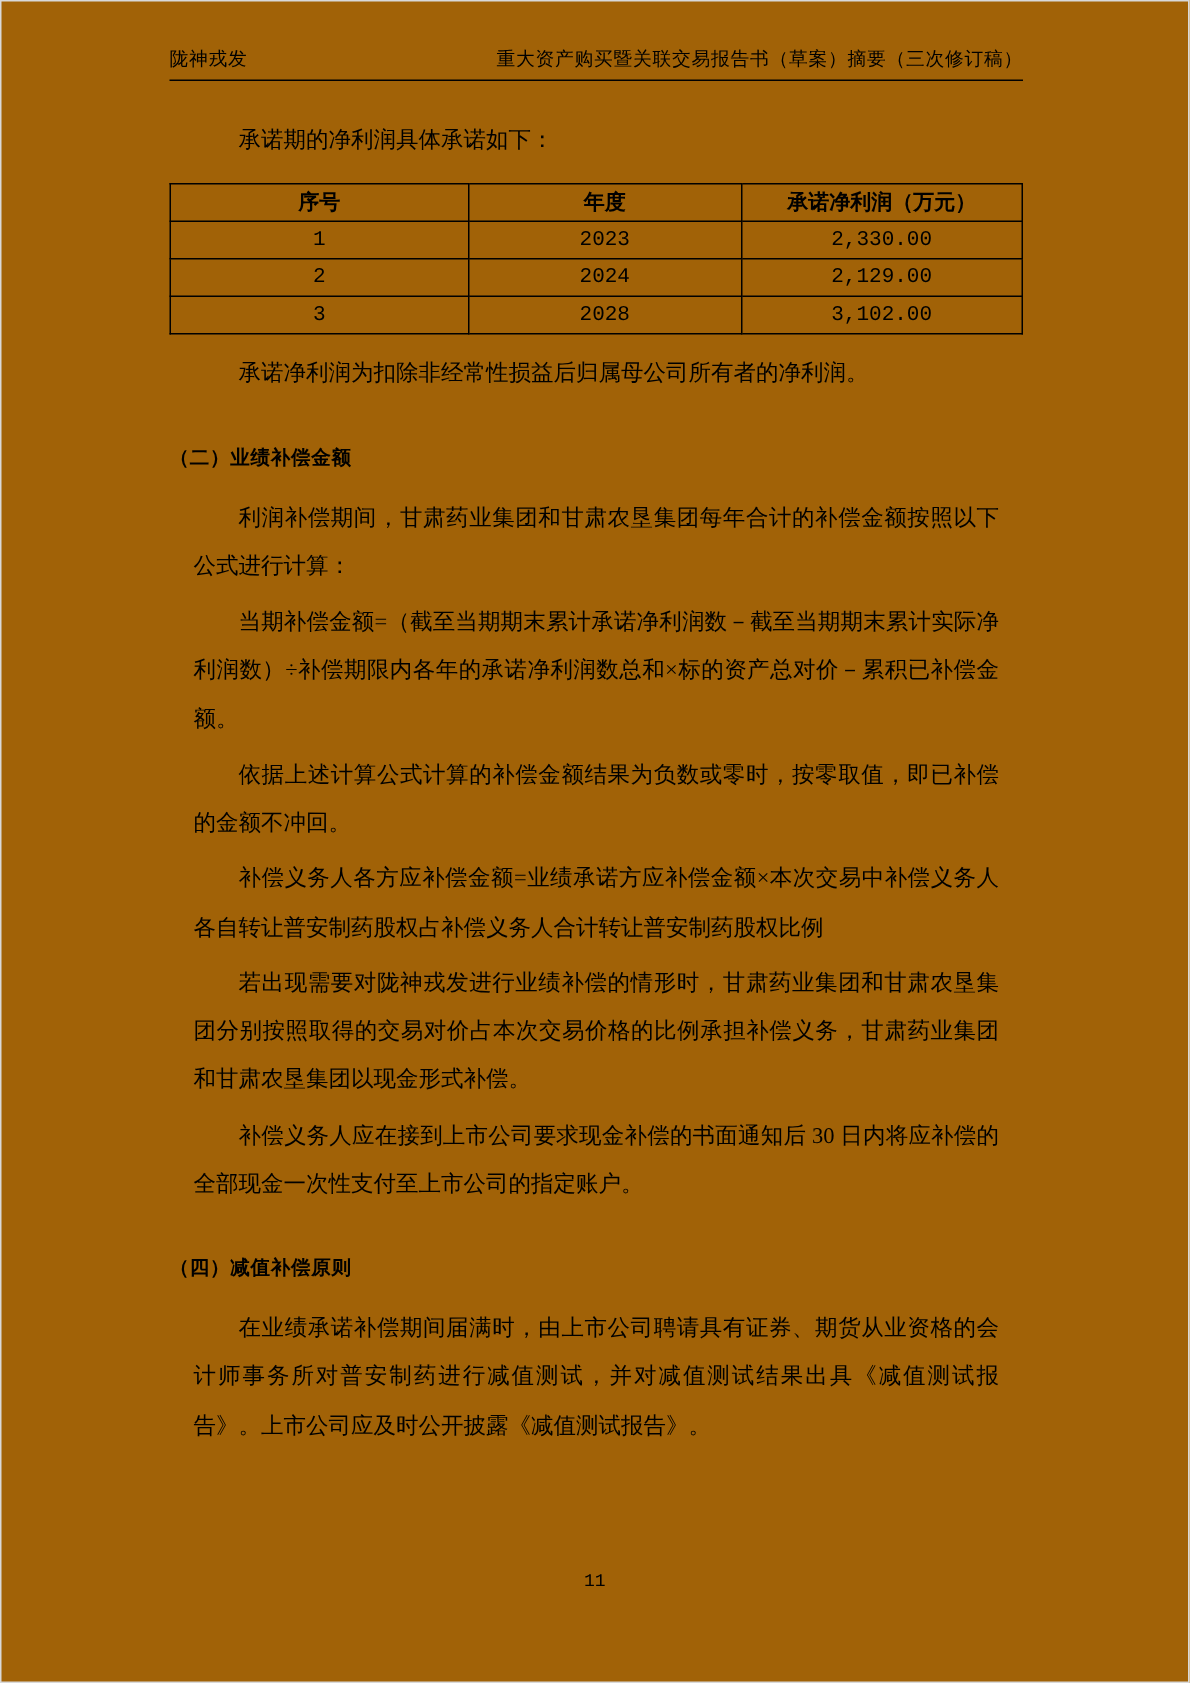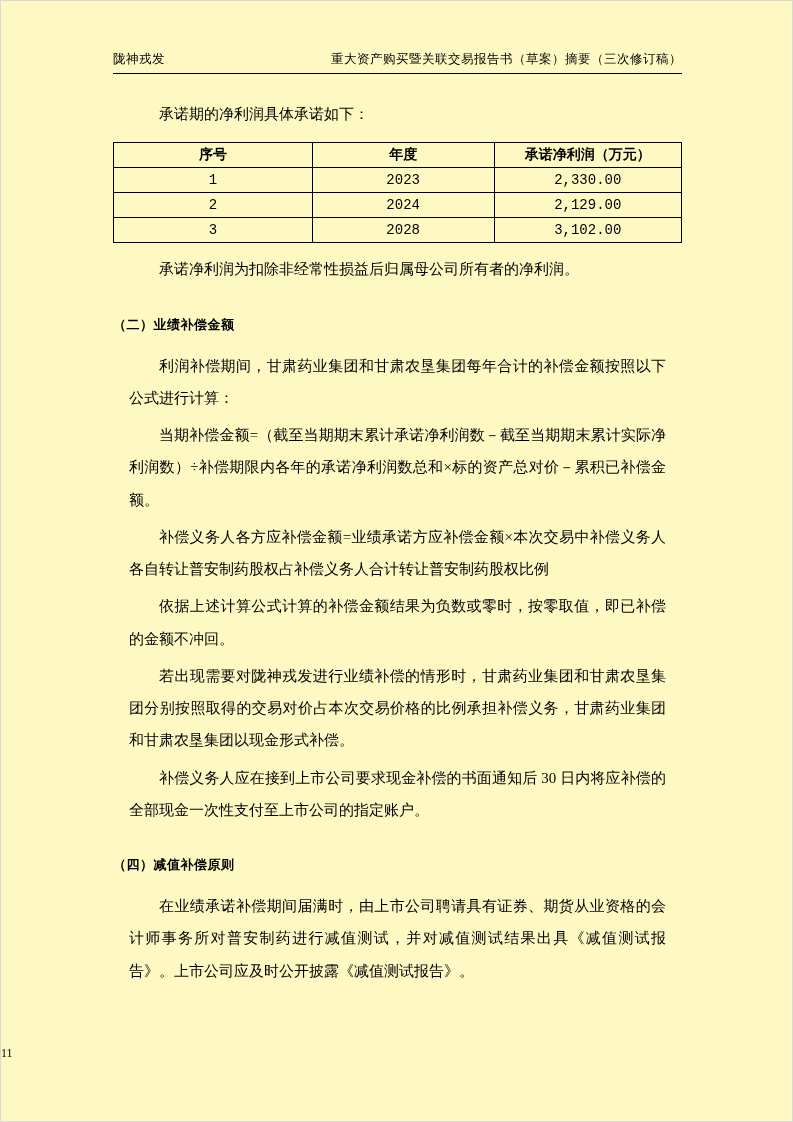--- a/index.html
+++ b/index.html
@@ -5,23 +5,23 @@
   * { margin: 0; padding: 0; box-sizing: border-box; }
   html, body { background: #ffffff; }
   body {
     width: 793px; height: 1122px;
     font-family: "Liberation Serif", "DejaVu Serif", serif;
     color: #000;
   }
   .page {
     position: relative;
     width: 793px; height: 1122px;
-    background: #fef9c3;
+    background: #a16207;
     border: 1px solid #d9d9d9;
-    padding: 50px 110px 0 112px;
+    padding: 30px 110px 0 112px;
     overflow: hidden;
   }
   .doc-header {
     display: flex;
     justify-content: space-between;
     align-items: flex-end;
     font-size: 12.5px;
     letter-spacing: 0.5px;
     padding-bottom: 5px;
     border-bottom: 1px solid #000;
@@ -54,21 +54,23 @@
     font-size: 13px;
     font-weight: bold;
     margin: 30px 0 16px 0;
     letter-spacing: 0.5px;
   }
   .section { margin-bottom: 4px; }
   .page-footer {
     position: absolute;
     left: 0; right: 0;
     bottom: 60px;
+    text-align: center;
     font-size: 12px;
+    font-family: Liberation Mono, monospace;
   }
 </style>
 </head>
 <body>
 
 <div class="page">
 
   <div class="doc-header">
     <span>陇神戎发</span>
     <span>重大资产购买暨关联交易报告书（草案）摘要（三次修订稿）</span>
@@ -113,22 +115,22 @@
     </table>
 
     <p class="para">承诺净利润为扣除非经常性损益后归属母公司所有者的净利润。</p>
 
     <div>
   <div class="section">
     <h2 class="section-heading">（二）业绩补偿金额</h2>
     <div>
             <p class="para">利润补偿期间，甘肃药业集团和甘肃农垦集团每年合计的补偿金额按照以下公式进行计算：</p>
             <p class="para">当期补偿金额=（截至当期期末累计承诺净利润数－截至当期期末累计实际净利润数）÷补偿期限内各年的承诺净利润数总和×标的资产总对价－累积已补偿金额。</p>
+            <p class="para">依据上述计算公式计算的补偿金额结果为负数或零时，按零取值，即已补偿的金额不冲回。</p>
             <p class="para">补偿义务人各方应补偿金额=业绩承诺方应补偿金额×本次交易中补偿义务人各自转让普安制药股权占补偿义务人合计转让普安制药股权比例</p>
-            <p class="para">依据上述计算公式计算的补偿金额结果为负数或零时，按零取值，即已补偿的金额不冲回。</p>
           </div>
   </div>
 
   <div class="section">
     <div>
             <p class="para">若出现需要对陇神戎发进行业绩补偿的情形时，甘肃药业集团和甘肃农垦集团分别按照取得的交易对价占本次交易价格的比例承担补偿义务，甘肃药业集团和甘肃农垦集团以现金形式补偿。</p>
             <p class="para">补偿义务人应在接到上市公司要求现金补偿的书面通知后 30 日内将应补偿的全部现金一次性支付至上市公司的指定账户。</p>
           </div>
   </div>
 

